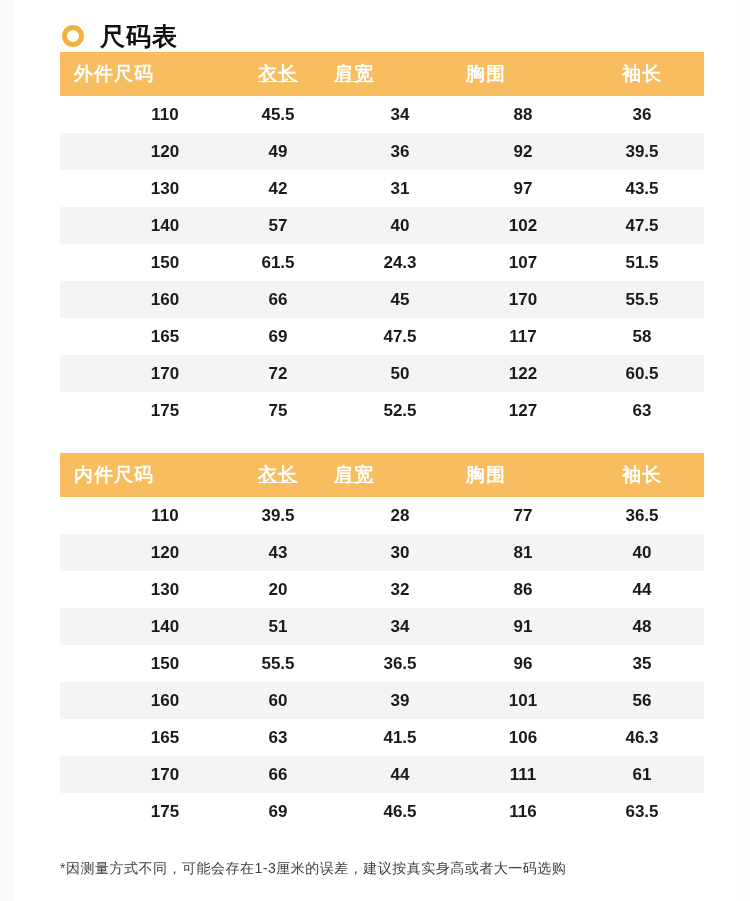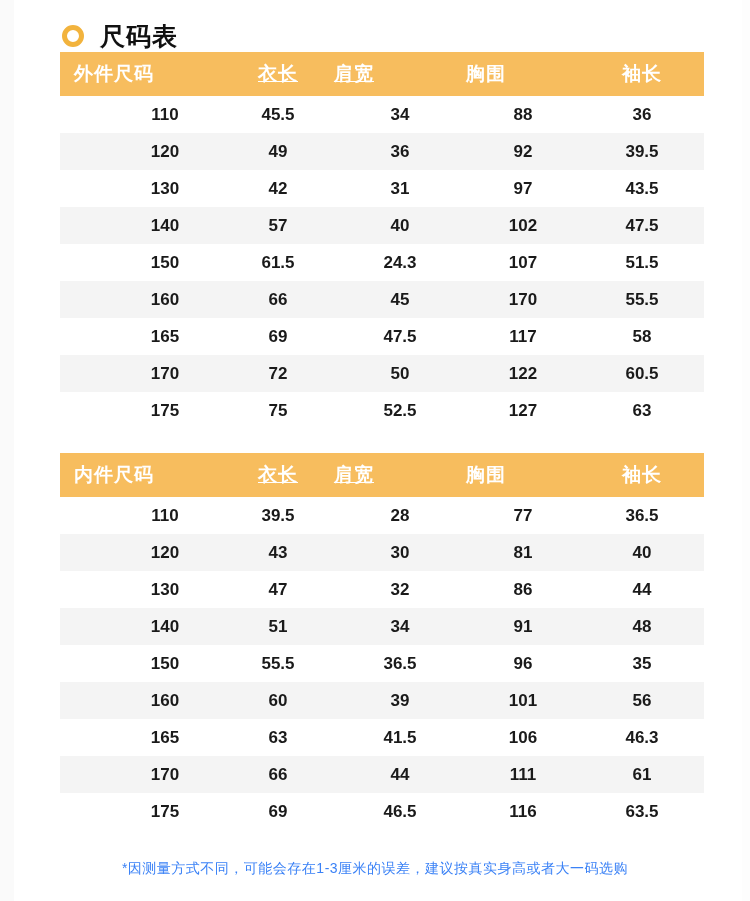--- a/index.html
+++ b/index.html
@@ -105,23 +105,23 @@
   }
   .size-table tbody tr:nth-child(odd) td {
     background: #ffffff;
   }
 
   .table-gap { height: 24px; }
 
   
   .footnote {
     margin-top: 30px;
-    text-align: center;
+    text-align: left;
     font-size: 14px;
-    color: #3b82f6;
+    color: #404040;
     letter-spacing: 0.5px;
   }
 </style>
 </head>
 <body>
 
 <div class="page">
 
   <div class="page-edge-left"></div>
   <div class="page-edge-right"></div>
@@ -232,21 +232,21 @@
           </tr>
           <tr>
             <td class="c0">120</td>
             <td class="c1">43</td>
             <td class="c2">30</td>
             <td class="c3">81</td>
             <td class="c4">40</td>
           </tr>
           <tr>
             <td class="c0">130</td>
-            <td class="c1">47</td>
+            <td class="c1">20</td>
             <td class="c2">32</td>
             <td class="c3">86</td>
             <td class="c4">44</td>
           </tr>
           <tr>
             <td class="c0">140</td>
             <td class="c1">51</td>
             <td class="c2">34</td>
             <td class="c3">91</td>
             <td class="c4">48</td>

